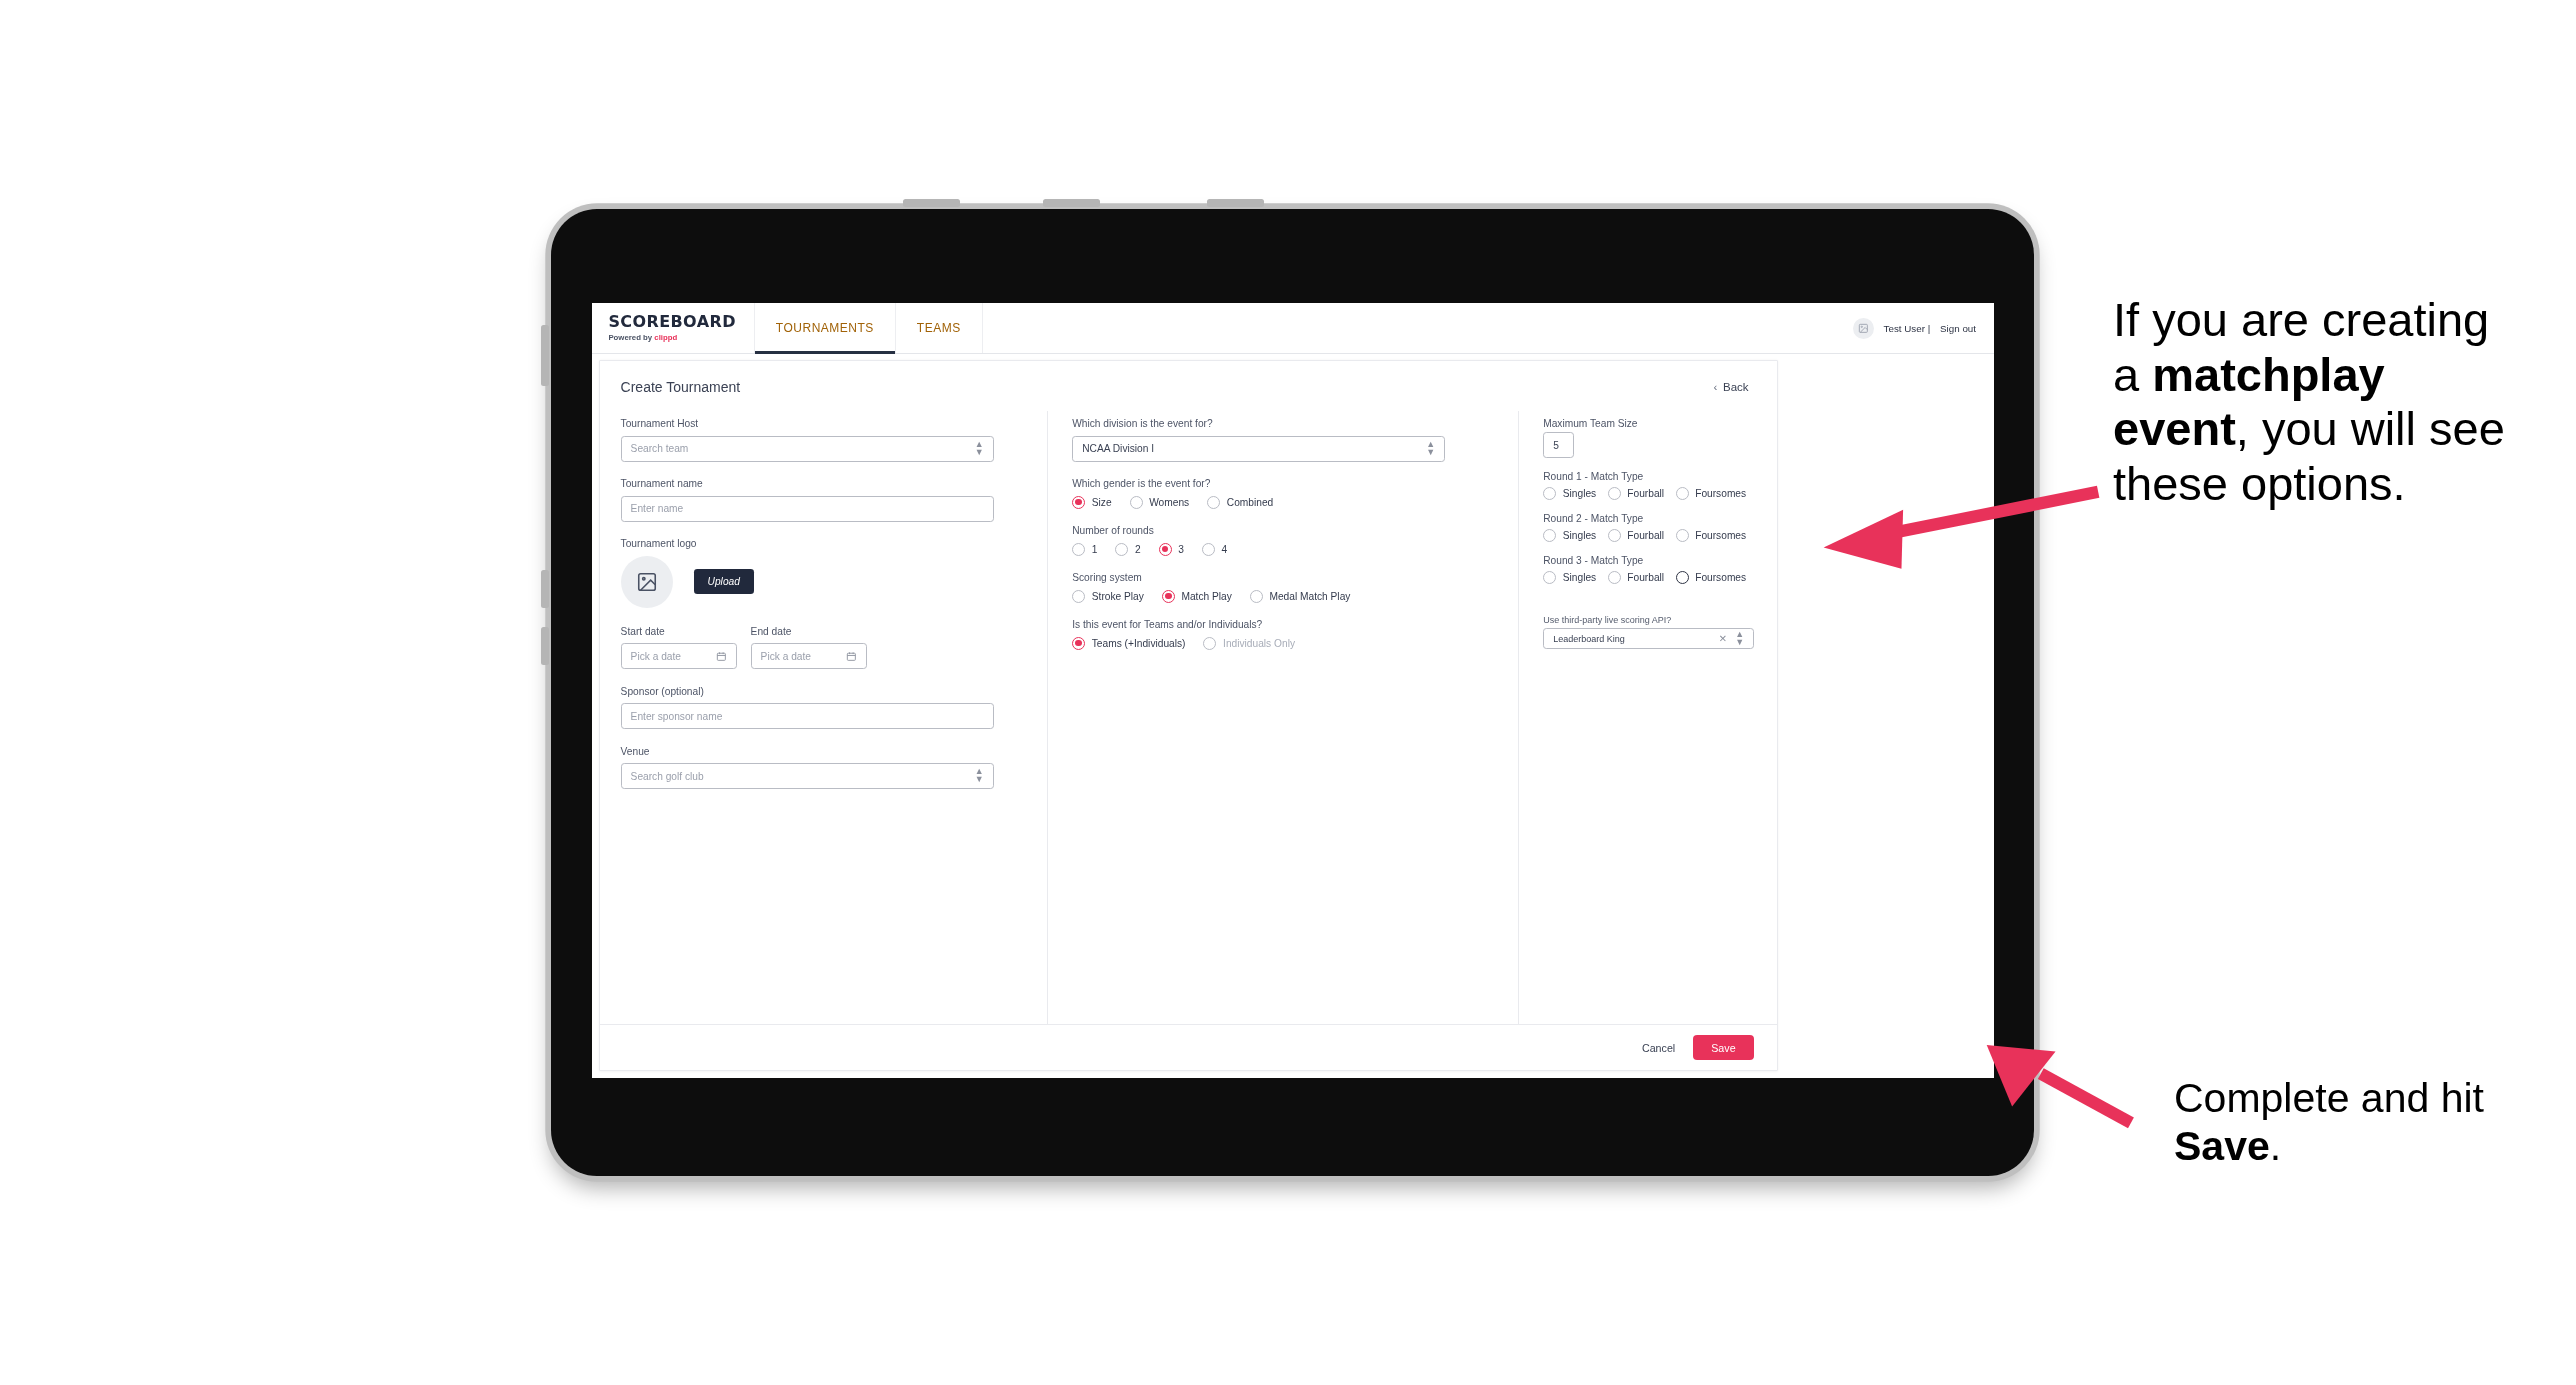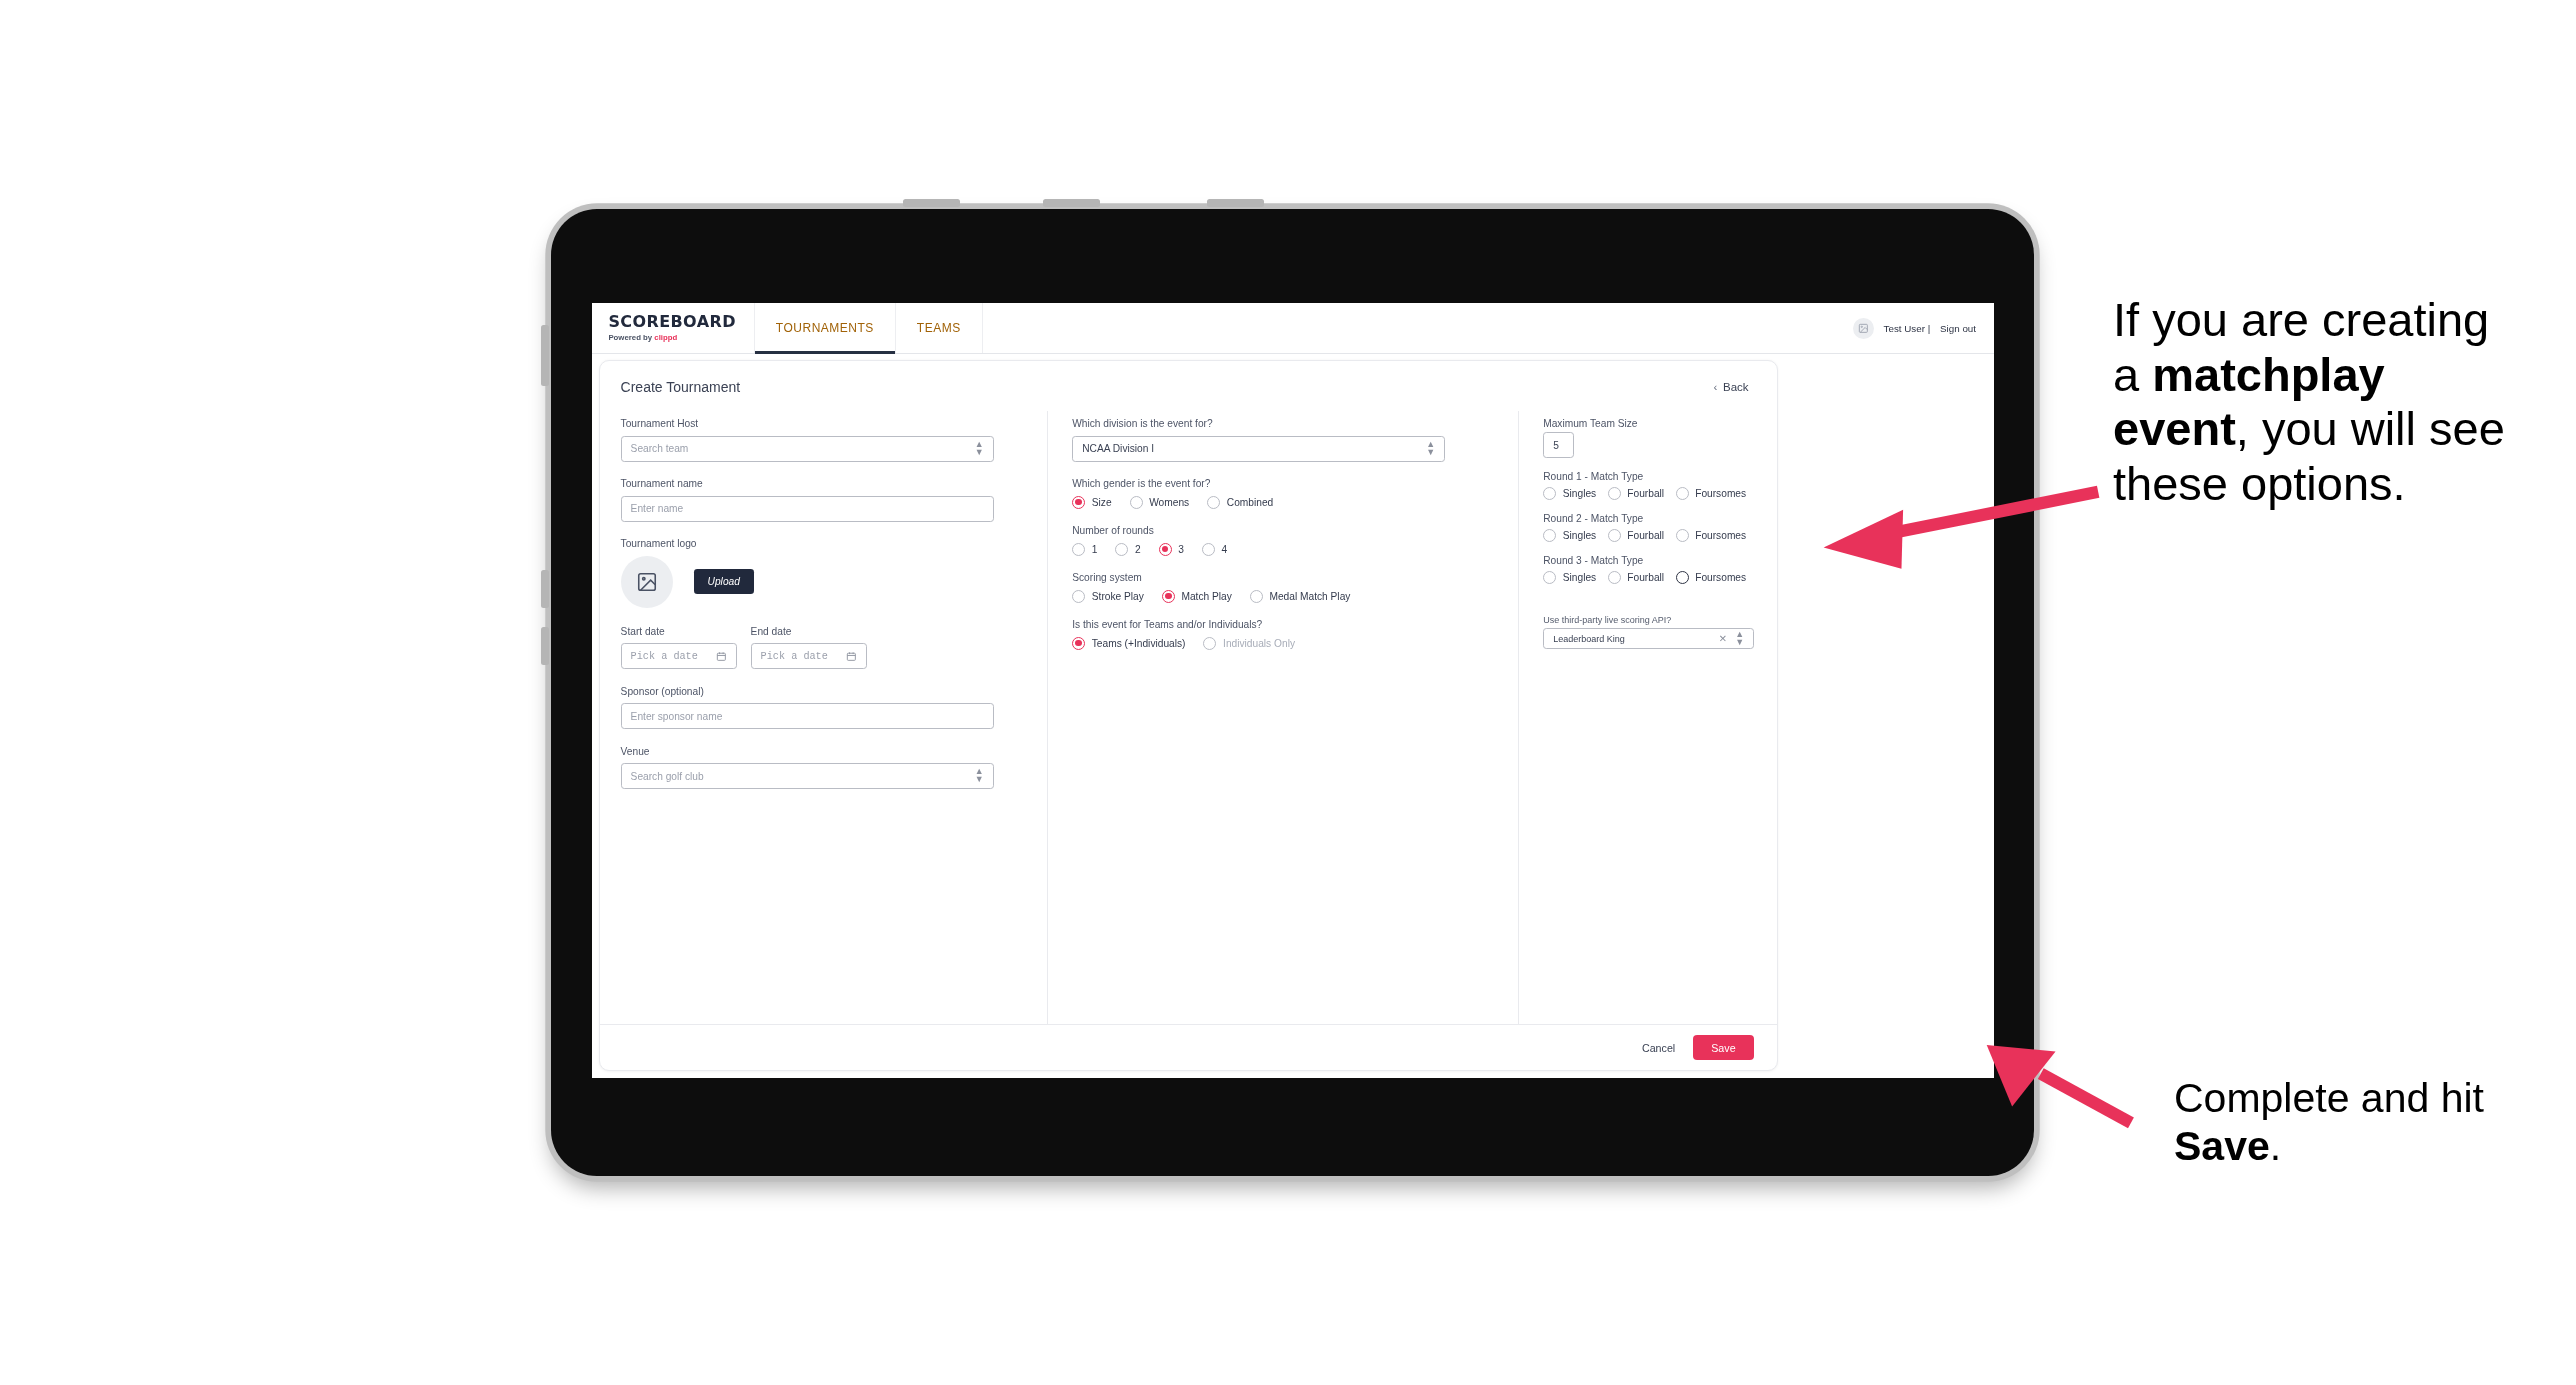--- a/index.html
+++ b/index.html
@@ -94,21 +94,21 @@
   .user-name { font-size: 9.8px; color: #2e3445; }
   .sign-out { font-size: 9.8px; color: #2e3445; cursor: pointer; }
 
   
   .card {
     position: absolute;
     left: 6.6px; top: 57px;
     width: 1179px; height: 711px;
     background: #ffffff;
     border: 0.8px solid #e9eaee;
-    border-radius: 10px;
+    border-radius: 1px;
     box-shadow: 0 0.8px 2.5px rgba(0,0,0,.05);
     display: flex; flex-direction: column;
   }
   .card-head {
     display: flex; align-items: center; justify-content: space-between;
     padding: 18px 28px 11.5px 21px;
   }
   .page-title { font-size: 14px; color: #3b4254; }
   .back-link {
     display: flex; align-items: center; gap: 5.7px;
@@ -162,21 +162,21 @@
   .upload-btn {
     background: #21293c; color: #fff;
     font-size: 10.2px;
     padding: 7.4px 14px; border-radius: 3.3px;
     cursor: pointer;
   }
 
   
   .date-row { display: flex; gap: 14px; }
   .date-col { width: 116px; }
-  .date-col .inp { width: 116px; font-family: Liberation Mono, monospace; }
+  .date-col .inp { width: 116px; }
 
   
   .radio-row { display: flex; align-items: center; gap: 8.2px; margin: 4.9px 0 16.4px 0; flex-wrap: wrap; }
   .radio-item { display: flex; align-items: center; gap: 6.6px; cursor: pointer; margin-right: 9.8px; }
   .radio {
     width: 13px; height: 13px; border-radius: 50%;
     border: 1.3px solid #b9bcc4;
     display: flex; align-items: center; justify-content: center;
     flex: none;
   }

